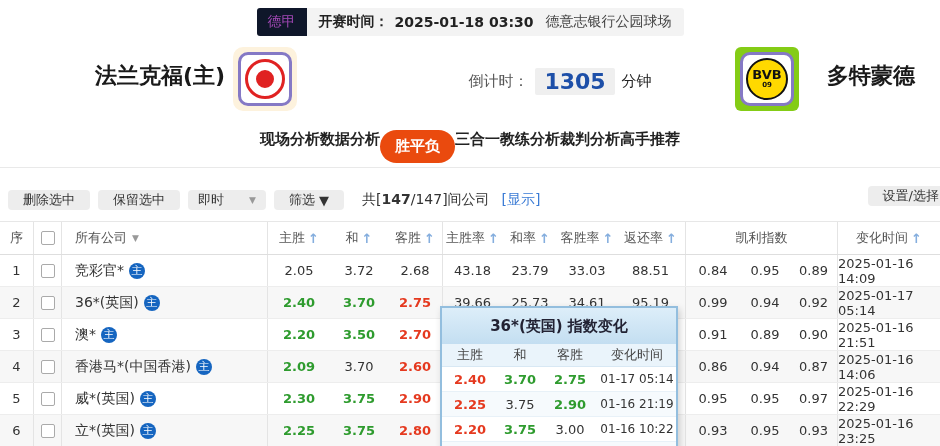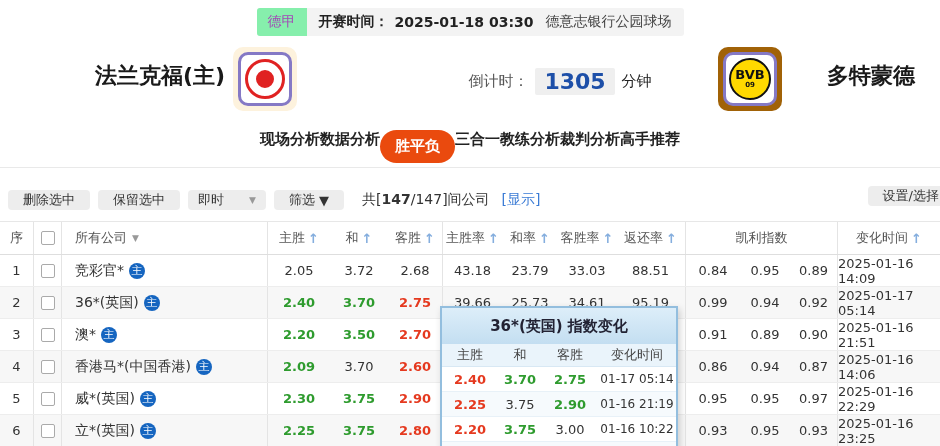--- a/index.html
+++ b/index.html
@@ -2,30 +2,30 @@
 <html><head>
 <meta charset="utf-8">
 <style>
   * { margin:0; padding:0; box-sizing:border-box; }
   body { background:#fff; font-family:"DejaVu Sans","Liberation Sans",sans-serif; }
   .canvas { position:relative; width:940px; height:446px; background:#fff; overflow:hidden; }
 
   
   .meta { position:absolute; top:8px; left:0; right:0; display:flex; justify-content:center; }
   .meta-inner { display:flex; align-items:stretch; background:#f3f3f3; border-radius:3px; overflow:hidden; font-size:14px; }
-  .league { background:#86efac; color:#a348b6; padding:5px 11px; }
+  .league { background:#0f172a; color:#a348b6; padding:5px 11px; }
   .kick { padding:5px 12px; color:#222; font-weight:bold; display:flex; gap:6px; align-items:center; }
   .venue { color:#444; font-weight:normal; margin-left:6px; }
 
   
   .home-name { position:absolute; left:90px; top:61px; width:140px; text-align:center; font-size:22px; font-weight:bold; color:#1a1a1a; }
   .away-name { position:absolute; left:805px; top:61px; width:110px; text-align:right; font-size:22px; font-weight:bold; color:#1a1a1a; }
   .logo { position:absolute; top:47px; width:64px; height:64px; border-radius:10px; display:flex; align-items:center; justify-content:center; }
   .home-logo { left:233px; background:#fdf2dd; }
-  .away-logo { left:718px; background:#a16207; }
+  .away-logo { left:735px; background:#84cc16;border-radius:6px; }
   .logo-box { width:54px; height:54px; background:#fff; border:3px solid #8579c5; border-radius:10px; display:flex; align-items:center; justify-content:center; }
   .flogo-circle { width:40px; height:40px; border-radius:50%; border:3px solid #e02222; display:flex; align-items:center; justify-content:center; }
   .flogo-core { width:22px; height:22px; background:#e02222; border-radius:50%; border:2px solid #fff; box-shadow:0 0 0 2px #e02222 inset; }
   .blogo-circle { width:42px; height:42px; border-radius:50%; background:#ffd900; border:2px solid #111; display:flex; flex-direction:column; align-items:center; justify-content:center; }
   .blogo-text { font-size:13px; font-weight:bold; color:#111; line-height:12px; }
   .blogo-sub { font-size:7px; font-weight:bold; color:#111; line-height:8px; }
   .countdown { position:absolute; left:430px; top:68px; width:260px; display:flex; align-items:center; justify-content:center; gap:7px; }
   .cd-label { color:#555; font-size:15px; }
   .cd-value { background:#efefef; color:#1d4fa8; font-size:22px; font-weight:bold; padding:1px 9px; border-radius:2px; }
   .cd-unit { color:#222; font-size:15px; }

